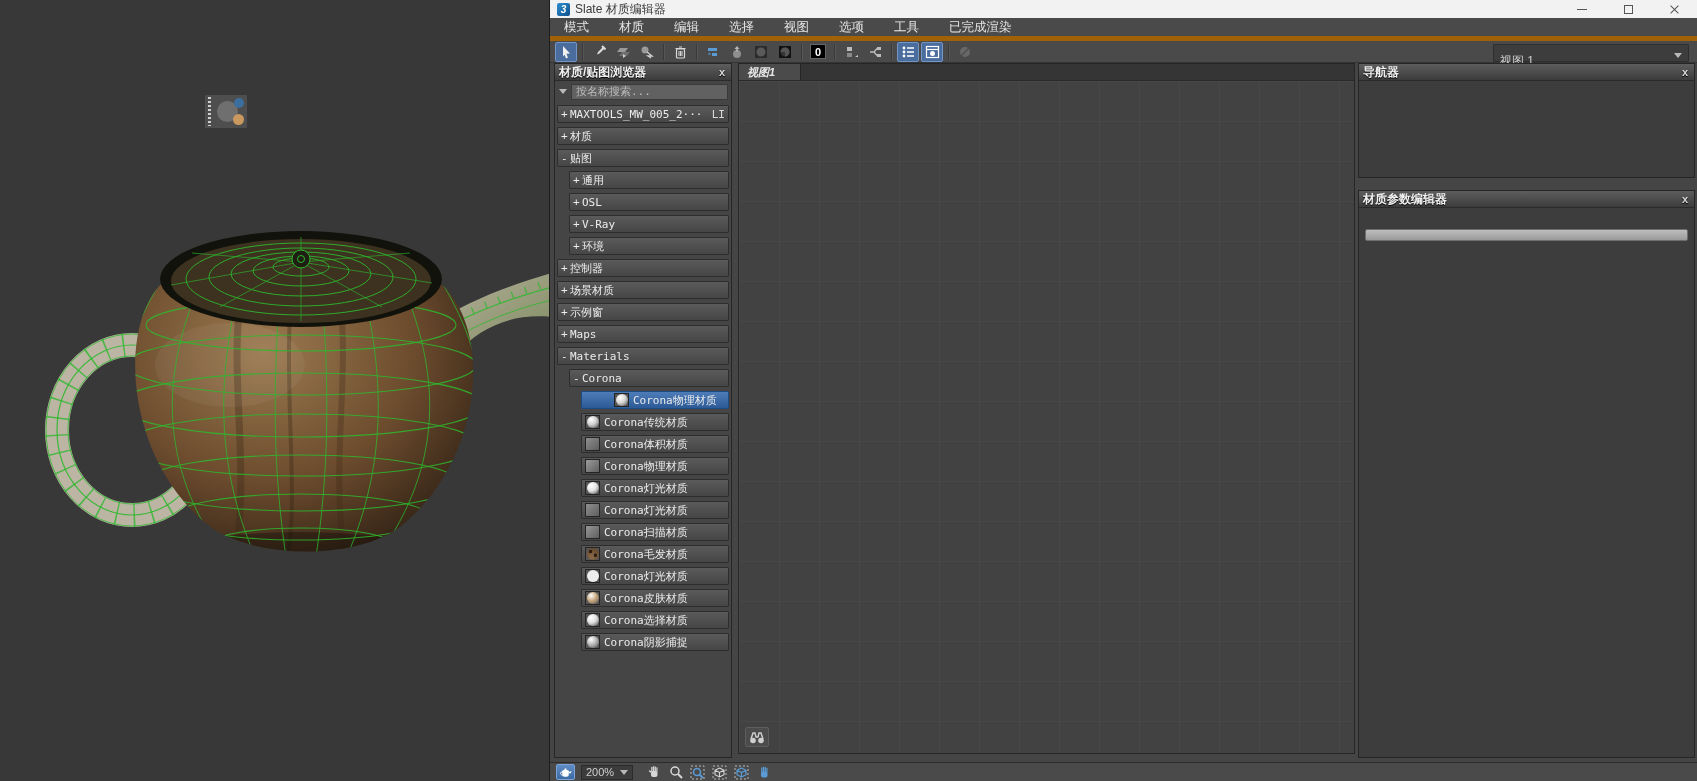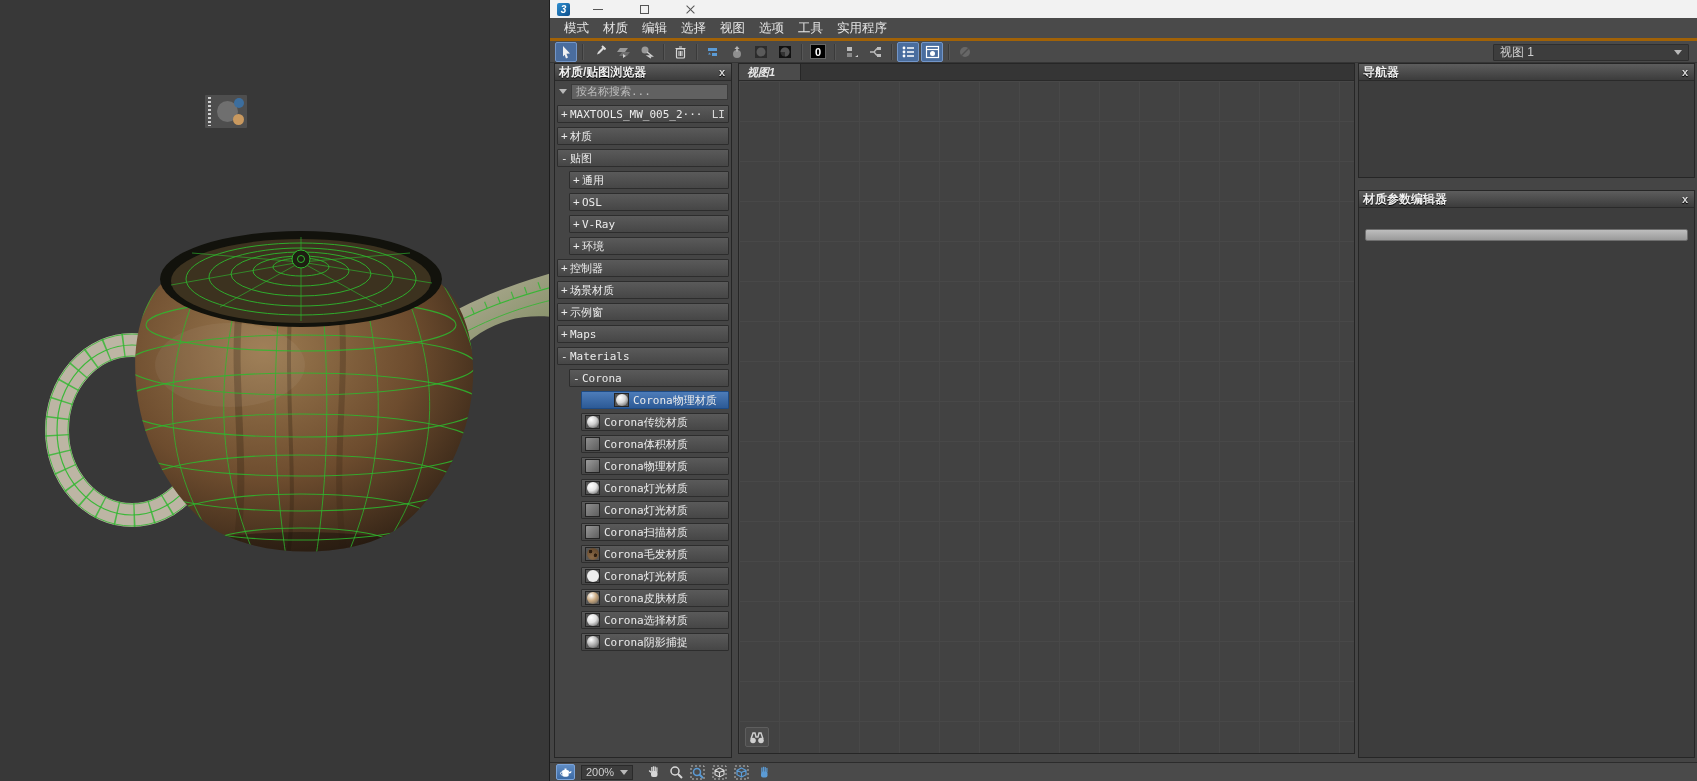--- a/index.html
+++ b/index.html
@@ -33,35 +33,35 @@
   #title-text { flex:1; }
   .winbtn { width:46px; height:18px; display:flex; align-items:center; justify-content:center; color:#555; }
   .winbtn .bar { width:10px; height:1px; background:#555; }
   .winbtn .box { width:9px; height:9px; border:1px solid #555; }
   .winbtn .xx { position:relative; width:11px; height:11px; }
   .winbtn .xx::before,.winbtn .xx::after { content:""; position:absolute; left:5px; top:0;
     width:1px; height:11px; background:#555; }
   .winbtn .xx::before { transform:rotate(45deg);} .winbtn .xx::after { transform:rotate(-45deg);}
 
   #menubar { position:absolute; left:0; top:18px; right:0; height:23px; background:#4a4a4a;
-    display:flex; align-items:center; padding-left:8px; gap:2px; border-bottom:3px solid #a16207; }
+    display:flex; align-items:center; padding-left:8px; gap:18px; border-bottom:5px solid #a16207; }
   .menu-item { color:#e6e6e6; font-size:12.5px; padding:2px 6px; }
 
   #toolbar { position:absolute; left:0; top:41px; right:0; height:22px; background:#4a4a4a;
     display:flex; align-items:center; padding-left:4px; border-bottom:1px solid #353535; }
   .tbtn { width:22px; height:20px; display:flex; align-items:center; justify-content:center;
     border:1px solid transparent; border-radius:2px; margin:0 1px; }
   .tbtn.active { background:#4a6d9e; border-color:#7396c8; }
   .tbtn.disabled { opacity:.45; }
   .tsep { width:1px; height:16px; background:#3a3a3a; margin:0 4px; box-shadow:1px 0 0 #565656; }
   .zero-glyph { background:#000; color:#fff; font-weight:bold; font-size:11px; width:16px; height:15px;
     display:flex; align-items:center; justify-content:center; border:1px solid #666; }
   #view-selector { position:absolute; right:8px; top:3px; width:196px; height:17px;
     background:#3d3d3d; border:1px solid #2e2e2e; border-radius:1px; display:flex;
-    align-items:center; color:#cfcfcf; font-size:12px; padding:0 6px; }
+    align-items:flex-start; color:#cfcfcf; font-size:12px; padding:8px 6px; }
   #view-selector .lbl { flex:1; }
   .tri-down { width:0; height:0; border-left:4px solid transparent; border-right:4px solid transparent;
     border-top:5px solid #b9b9b9; }
 
   
   #content { position:absolute; left:0; top:63px; right:0; bottom:19px; background:#454545; }
 
   
   #browser { position:absolute; left:4px; top:0; width:178px; bottom:4px;
     background:#454545; border:1px solid #262626; display:flex; flex-direction:column; }
@@ -208,40 +208,41 @@
         <circle cx="261" cy="44" r="9" fill="#1e1e12" stroke="#2eb82e" stroke-width="1"></circle>
         <circle cx="261" cy="44" r="3.5" fill="none" stroke="#2eb82e" stroke-width="1"></circle>
       </g>
     </svg>
   </div>
 
   <div id="win">
 
     <div id="titlebar">
       <div id="app-icon">3</div>
+      <div id="title-text">Slate 材质编辑器</div>
       <div class="winbtn">
           <span class="bar"></span>
         </div>
       <div class="winbtn">
           <span class="box"></span>
         </div>
       <div class="winbtn">
           <span class="xx"></span>
         </div>
     </div>
 
     <div id="menubar">
         <span class="menu-item">模式</span>
         <span class="menu-item">材质</span>
         <span class="menu-item">编辑</span>
         <span class="menu-item">选择</span>
         <span class="menu-item">视图</span>
         <span class="menu-item">选项</span>
         <span class="menu-item">工具</span>
-        <span class="menu-item">实用程序</span>
+        <span class="menu-item">已完成渲染</span>
       </div>
 
     <div id="toolbar">
       <div class="tbtn active">
         <svg width="14" height="14">
             <path d="M4,1 L11,8.5 L7.4,8.8 L9,12.6 L7,13.4 L5.6,9.7 L4,11.5 Z" fill="#f0f0f0"></path>
           </svg>
       </div>
       <div class="tsep"></div>
       <div class="tbtn">

